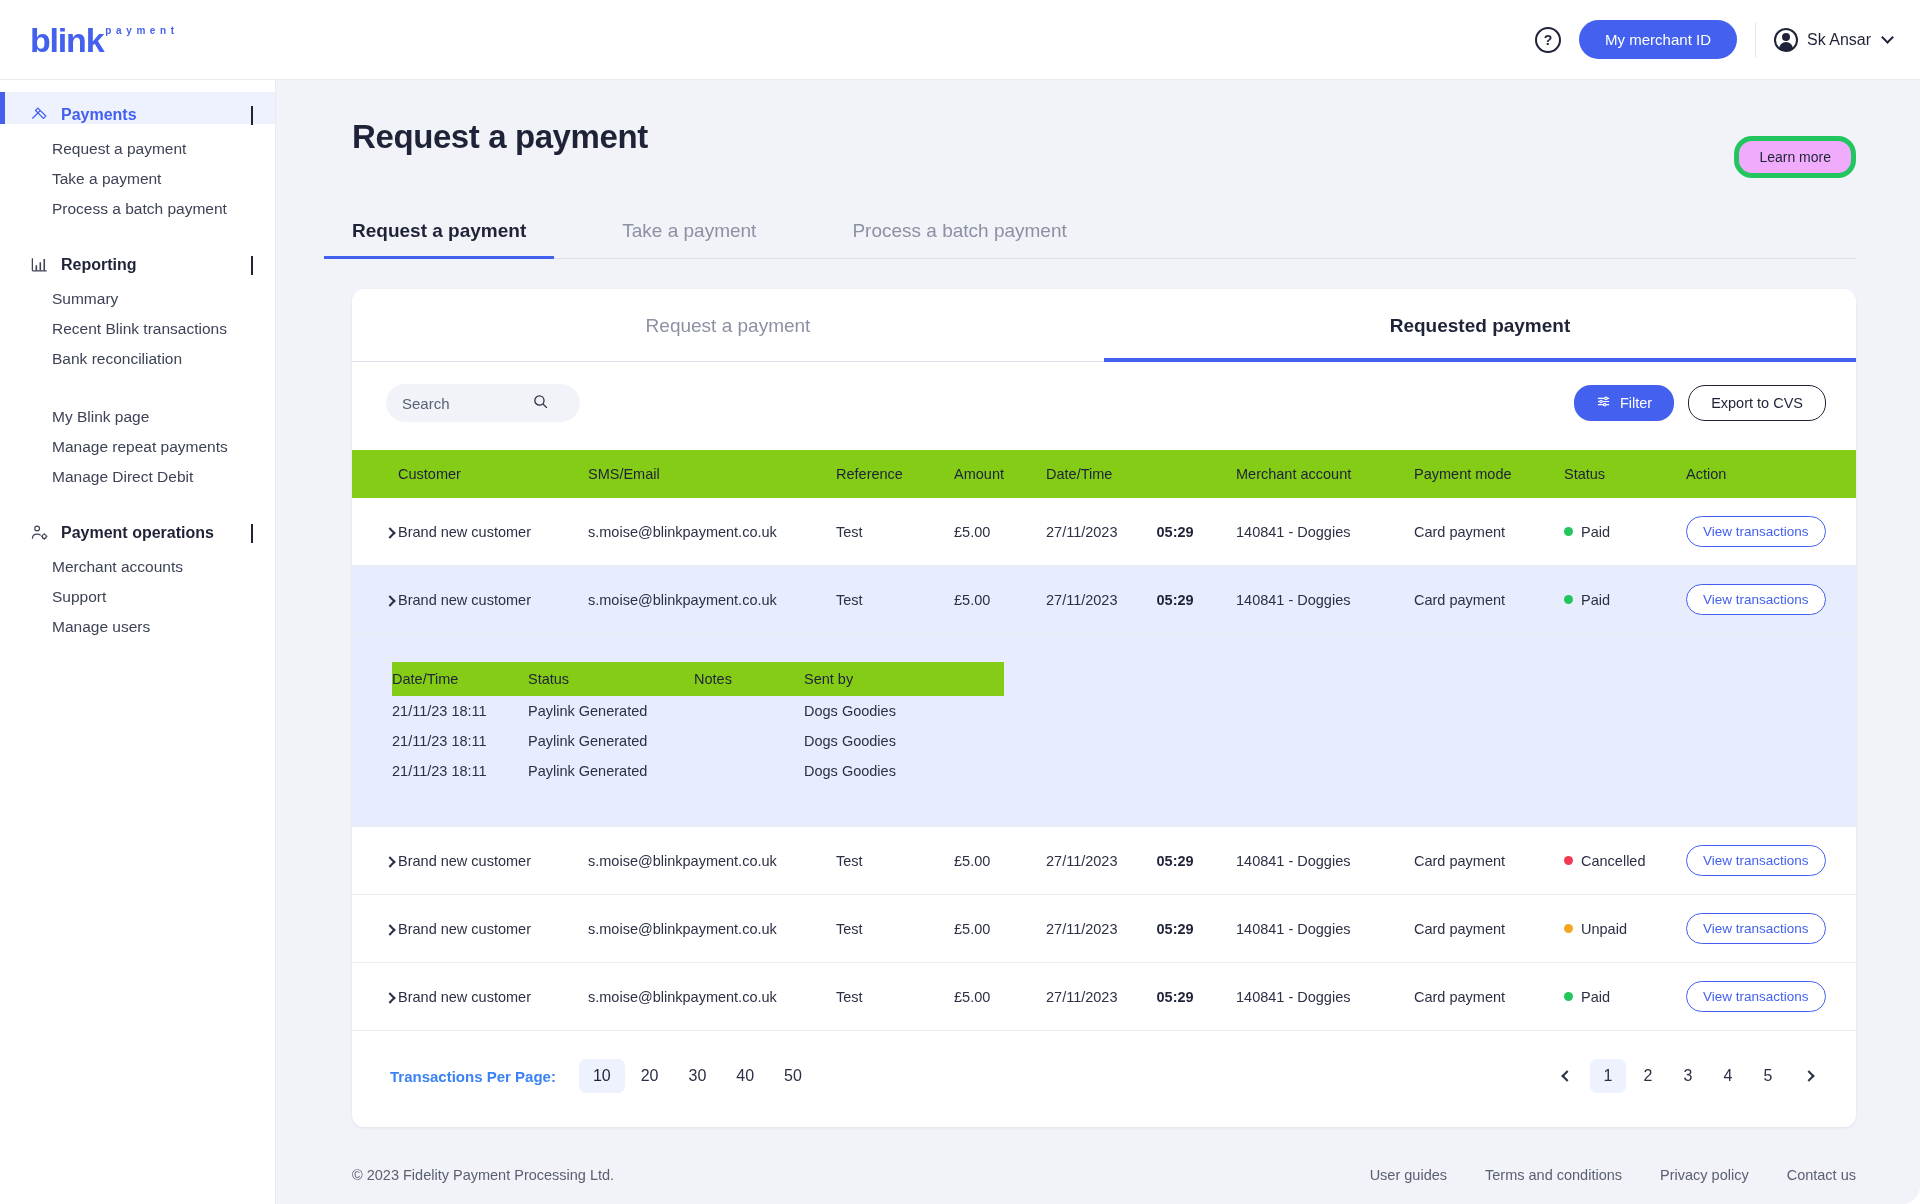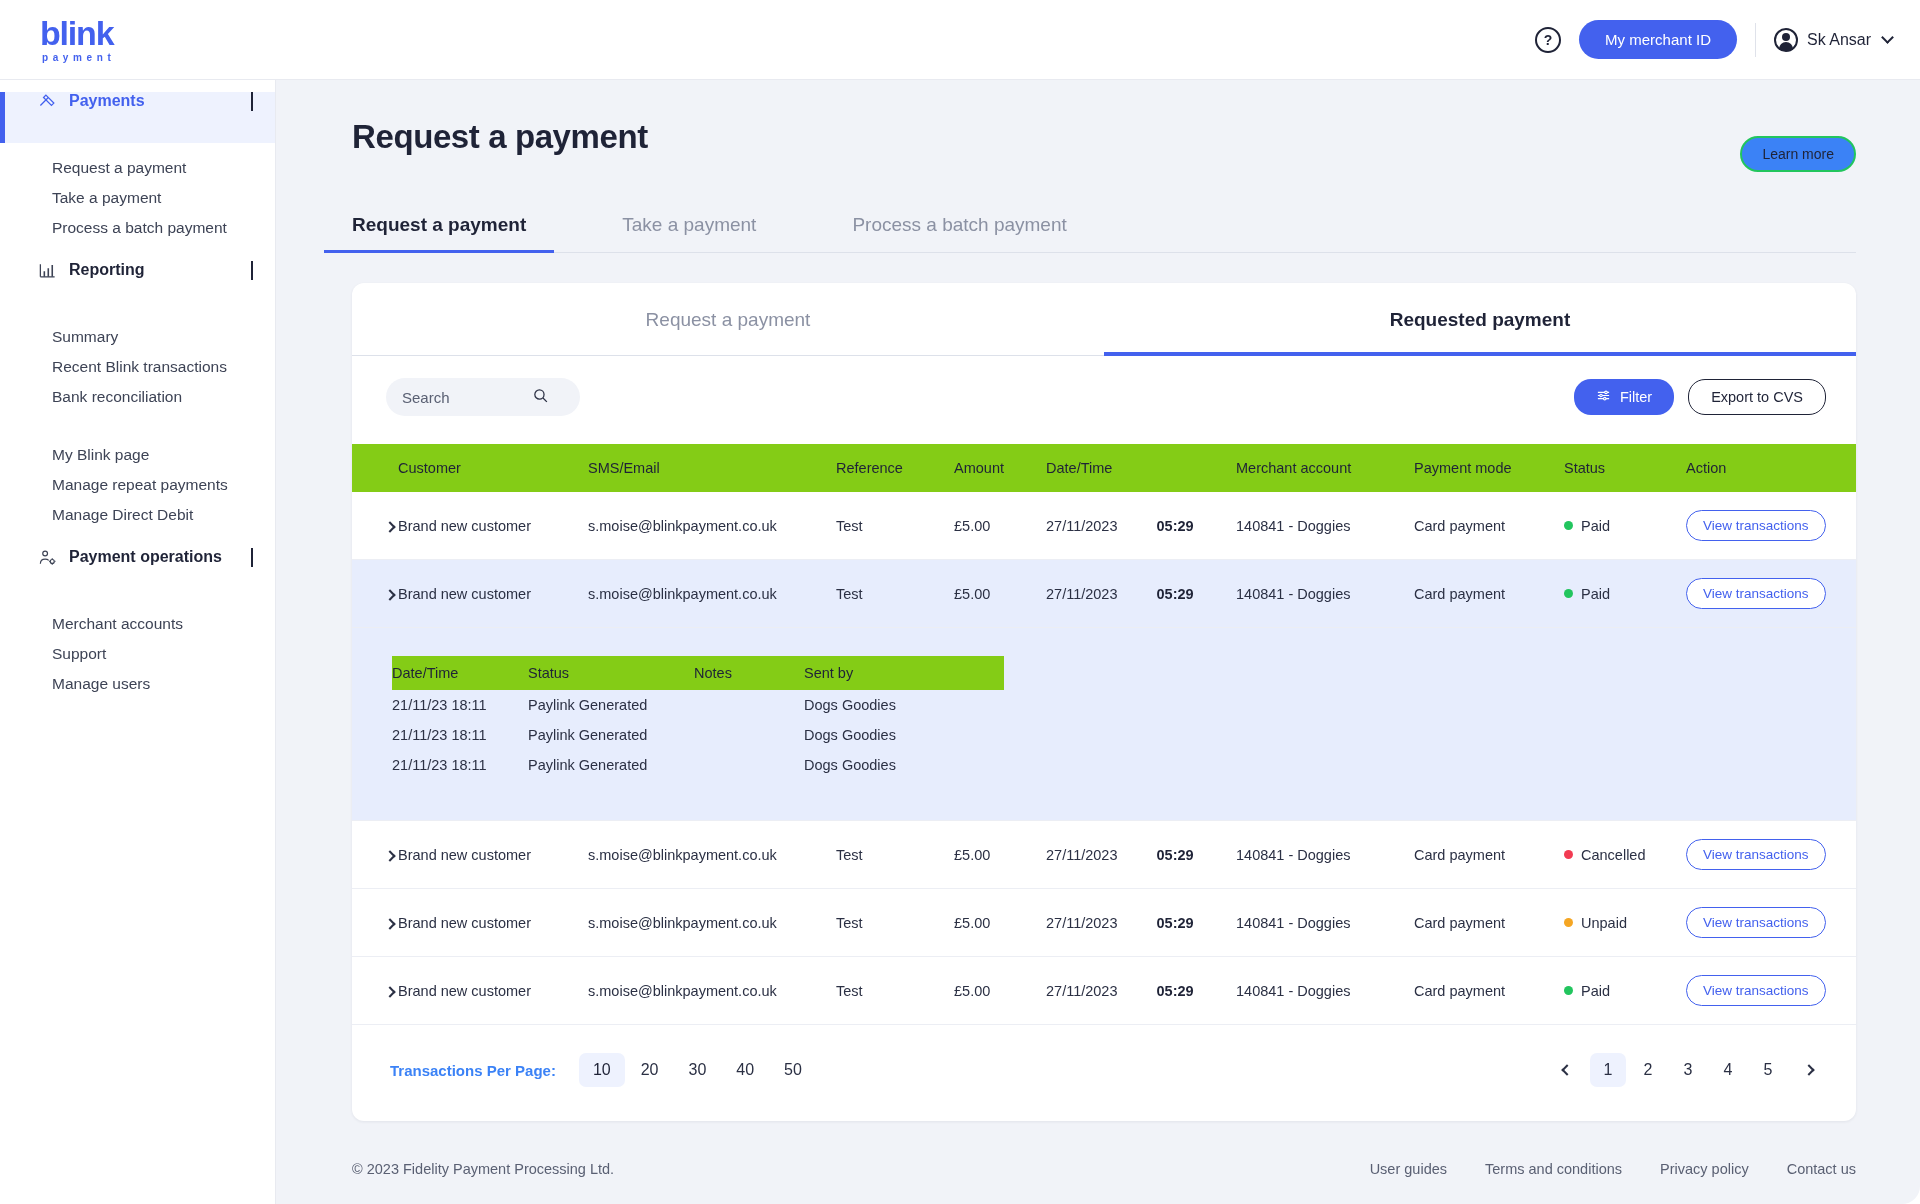--- a/index.html
+++ b/index.html
@@ -19,21 +19,21 @@
 
   
   .header {
     position: absolute; top: 0; left: 0;
     width: 1920px; height: 80px;
     background: #ffffff;
     border-bottom: 1px solid #e8eaf0;
     display: flex; align-items: center;
     z-index: 5;
   }
-  .logo { margin-left: 40px; display: flex; flex-direction: column; line-height: 1; }
+  .logo { margin-left: 30px; display: flex; flex-direction: row; line-height: 1; }
   .logo-main {
     font-size: 34px; font-weight: 700; color: #4361ee;
     letter-spacing: -1.2px;
   }
   .logo-sub {
     font-size: 10px; font-weight: 600; color: #4361ee;
     letter-spacing: 4.6px; margin-top: 3px; margin-left: 2px;
   }
   .header-right {
     margin-left: auto; margin-right: 28px;
@@ -80,22 +80,22 @@
   .sidebar {
     position: absolute; top: 80px; left: 0;
     width: 276px; height: 1124px;
     background: #ffffff;
     border-right: 1px solid #e8eaf0;
     padding-top: 12px;
     z-index: 4;
   }
   .nav-group-head {
     position: relative;
-    display: flex; align-items: flex-start;
-    height: 51px; padding-left: 38px; padding-right: 22px;
+    display: flex; align-items: flex-end;
+    height: 32px; padding-left: 30px; padding-right: 22px;
     cursor: pointer;
   }
   .nav-group-head.active { background: #eef2fe; }
   .nav-group-head.active::before {
     content: ""; position: absolute; left: 0; top: 0;
     width: 5px; height: 100%; background: #4361ee;
   }
   .nav-icon { width: 19px; height: 19px; margin-right: 12px; flex: none; }
   .nav-group-label { font-size: 16px; font-weight: 700; color: #1f2337; }
   .nav-group-head.active .nav-group-label { color: #4361ee; font-weight: 700; }
@@ -120,21 +120,21 @@
     background: #f1f3f8;
     overflow: hidden;
   }
   .page-head {
     display: flex; align-items: flex-start;
     padding: 38px 64px 0 76px;
   }
   .page-title { font-size: 33px; font-weight: 700; color: #1f2337; letter-spacing: -0.4px; }
   .learn-more {
     margin-left: auto; margin-top: 18px;
-    background: #3b82f6; border: 2px solid #22c55e;
+    background: #f0abfc; border: 5px solid #22c55e;
     border-radius: 18px; padding: 8px 20px;
     font-size: 14px; color: #1f2337; cursor: pointer;
     font-family: "Liberation Sans", sans-serif;
   }
 
   
   .top-tabs {
     margin: 30px 64px 0 76px;
     border-bottom: 1px solid #dde1ea;
     display: flex;

